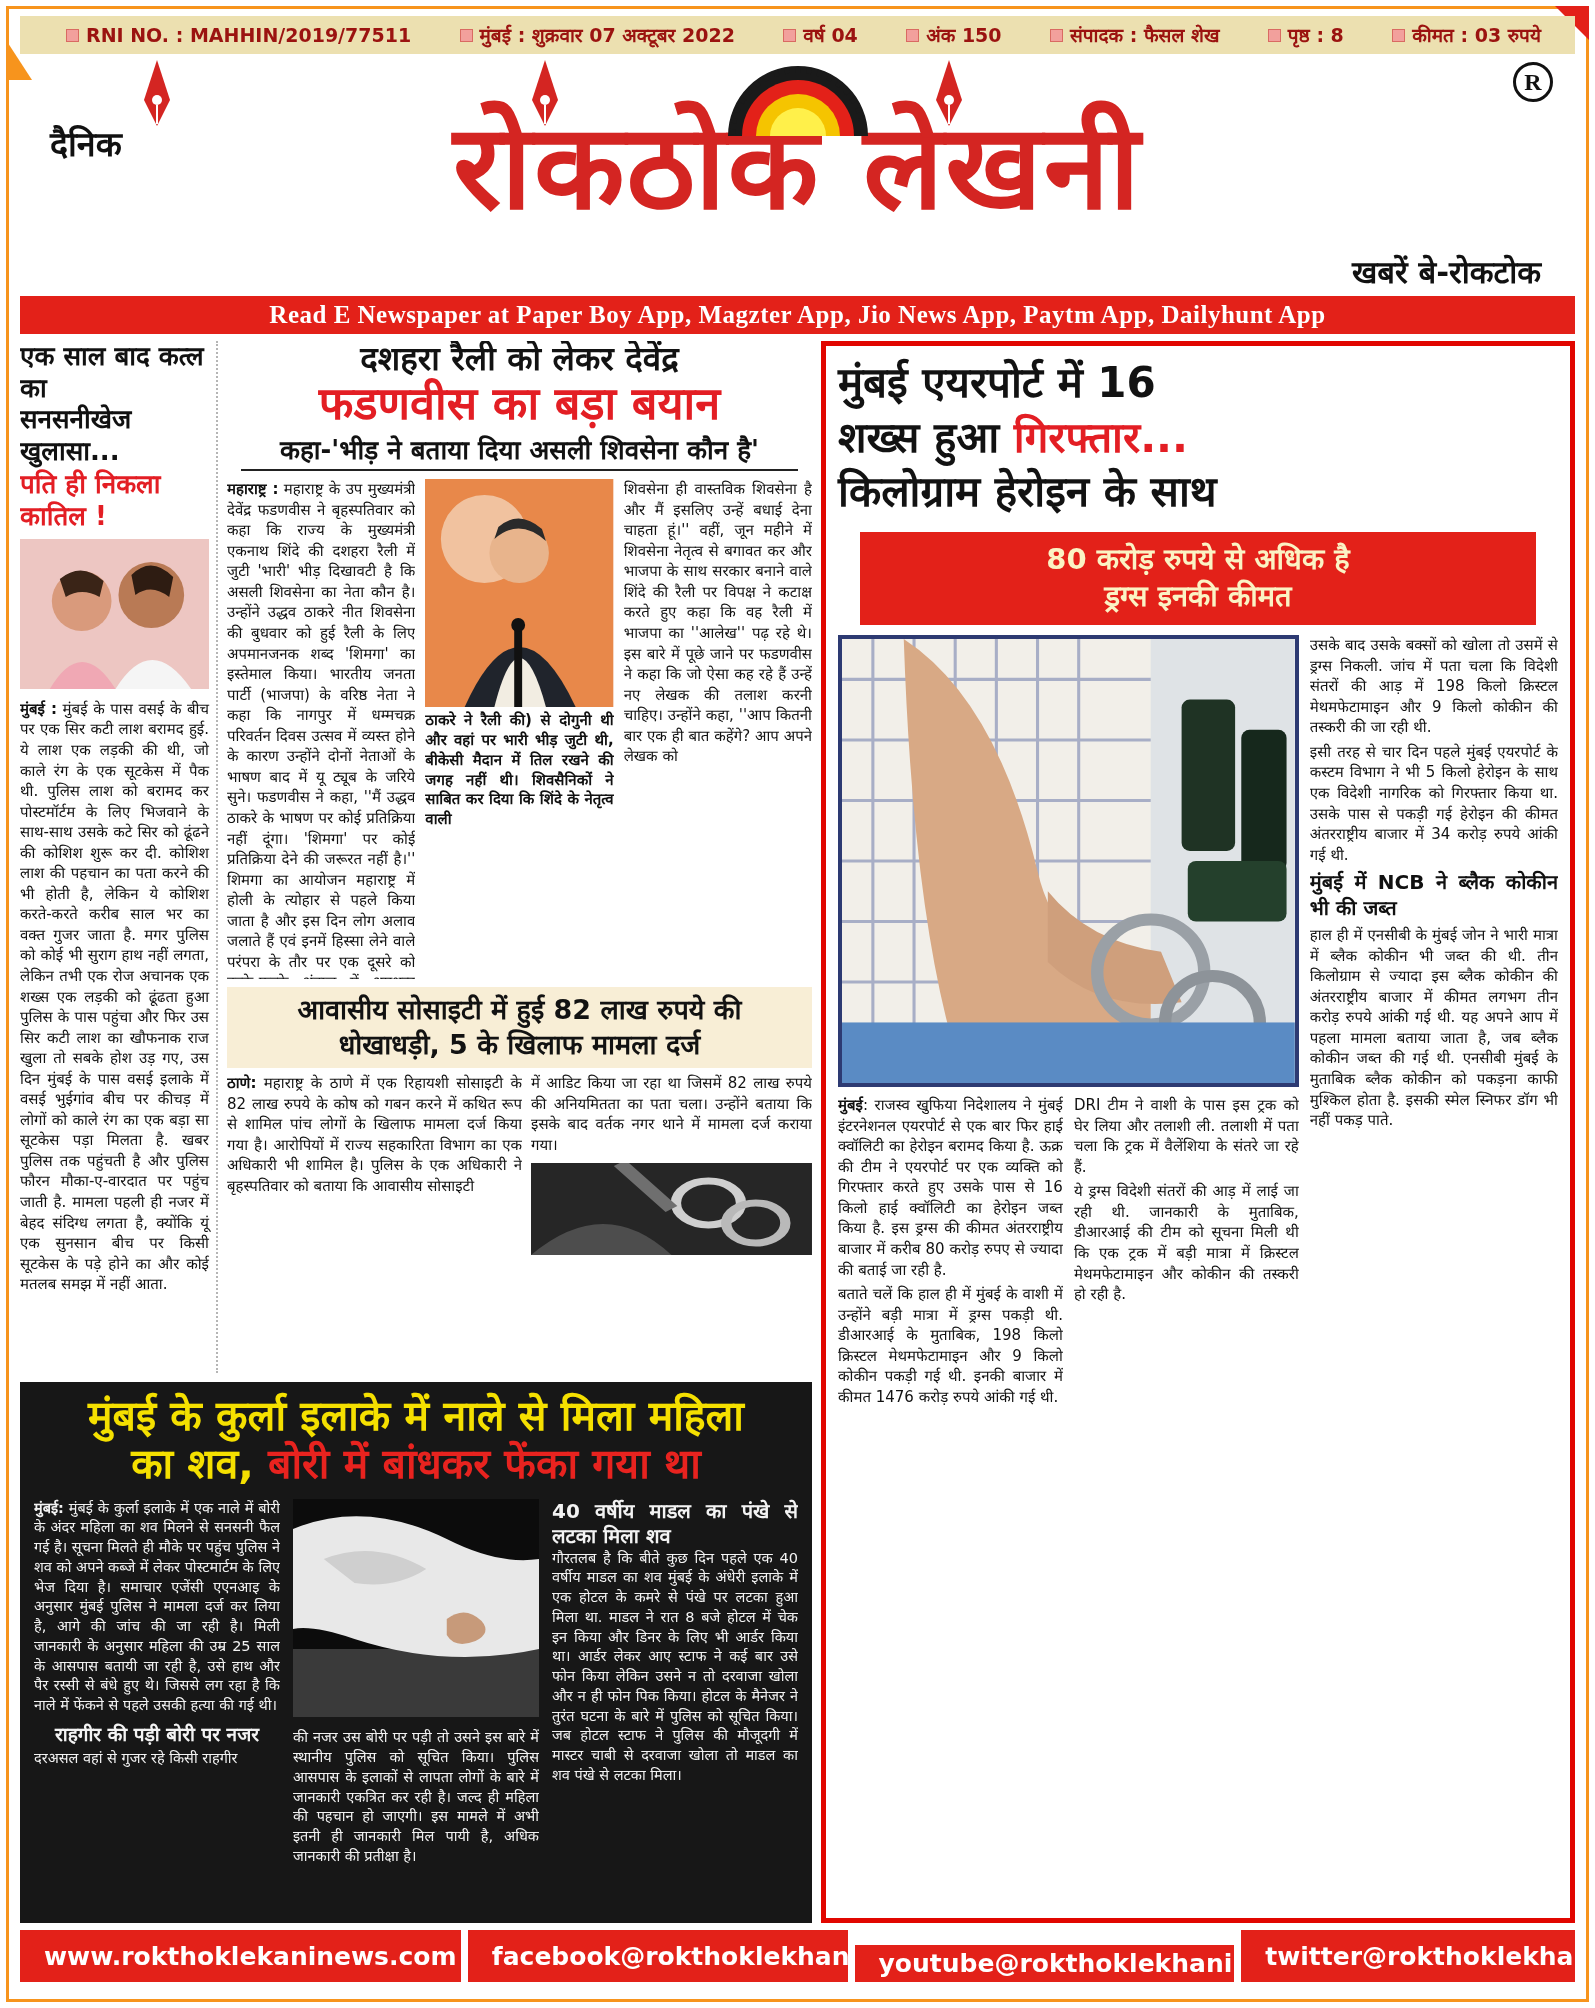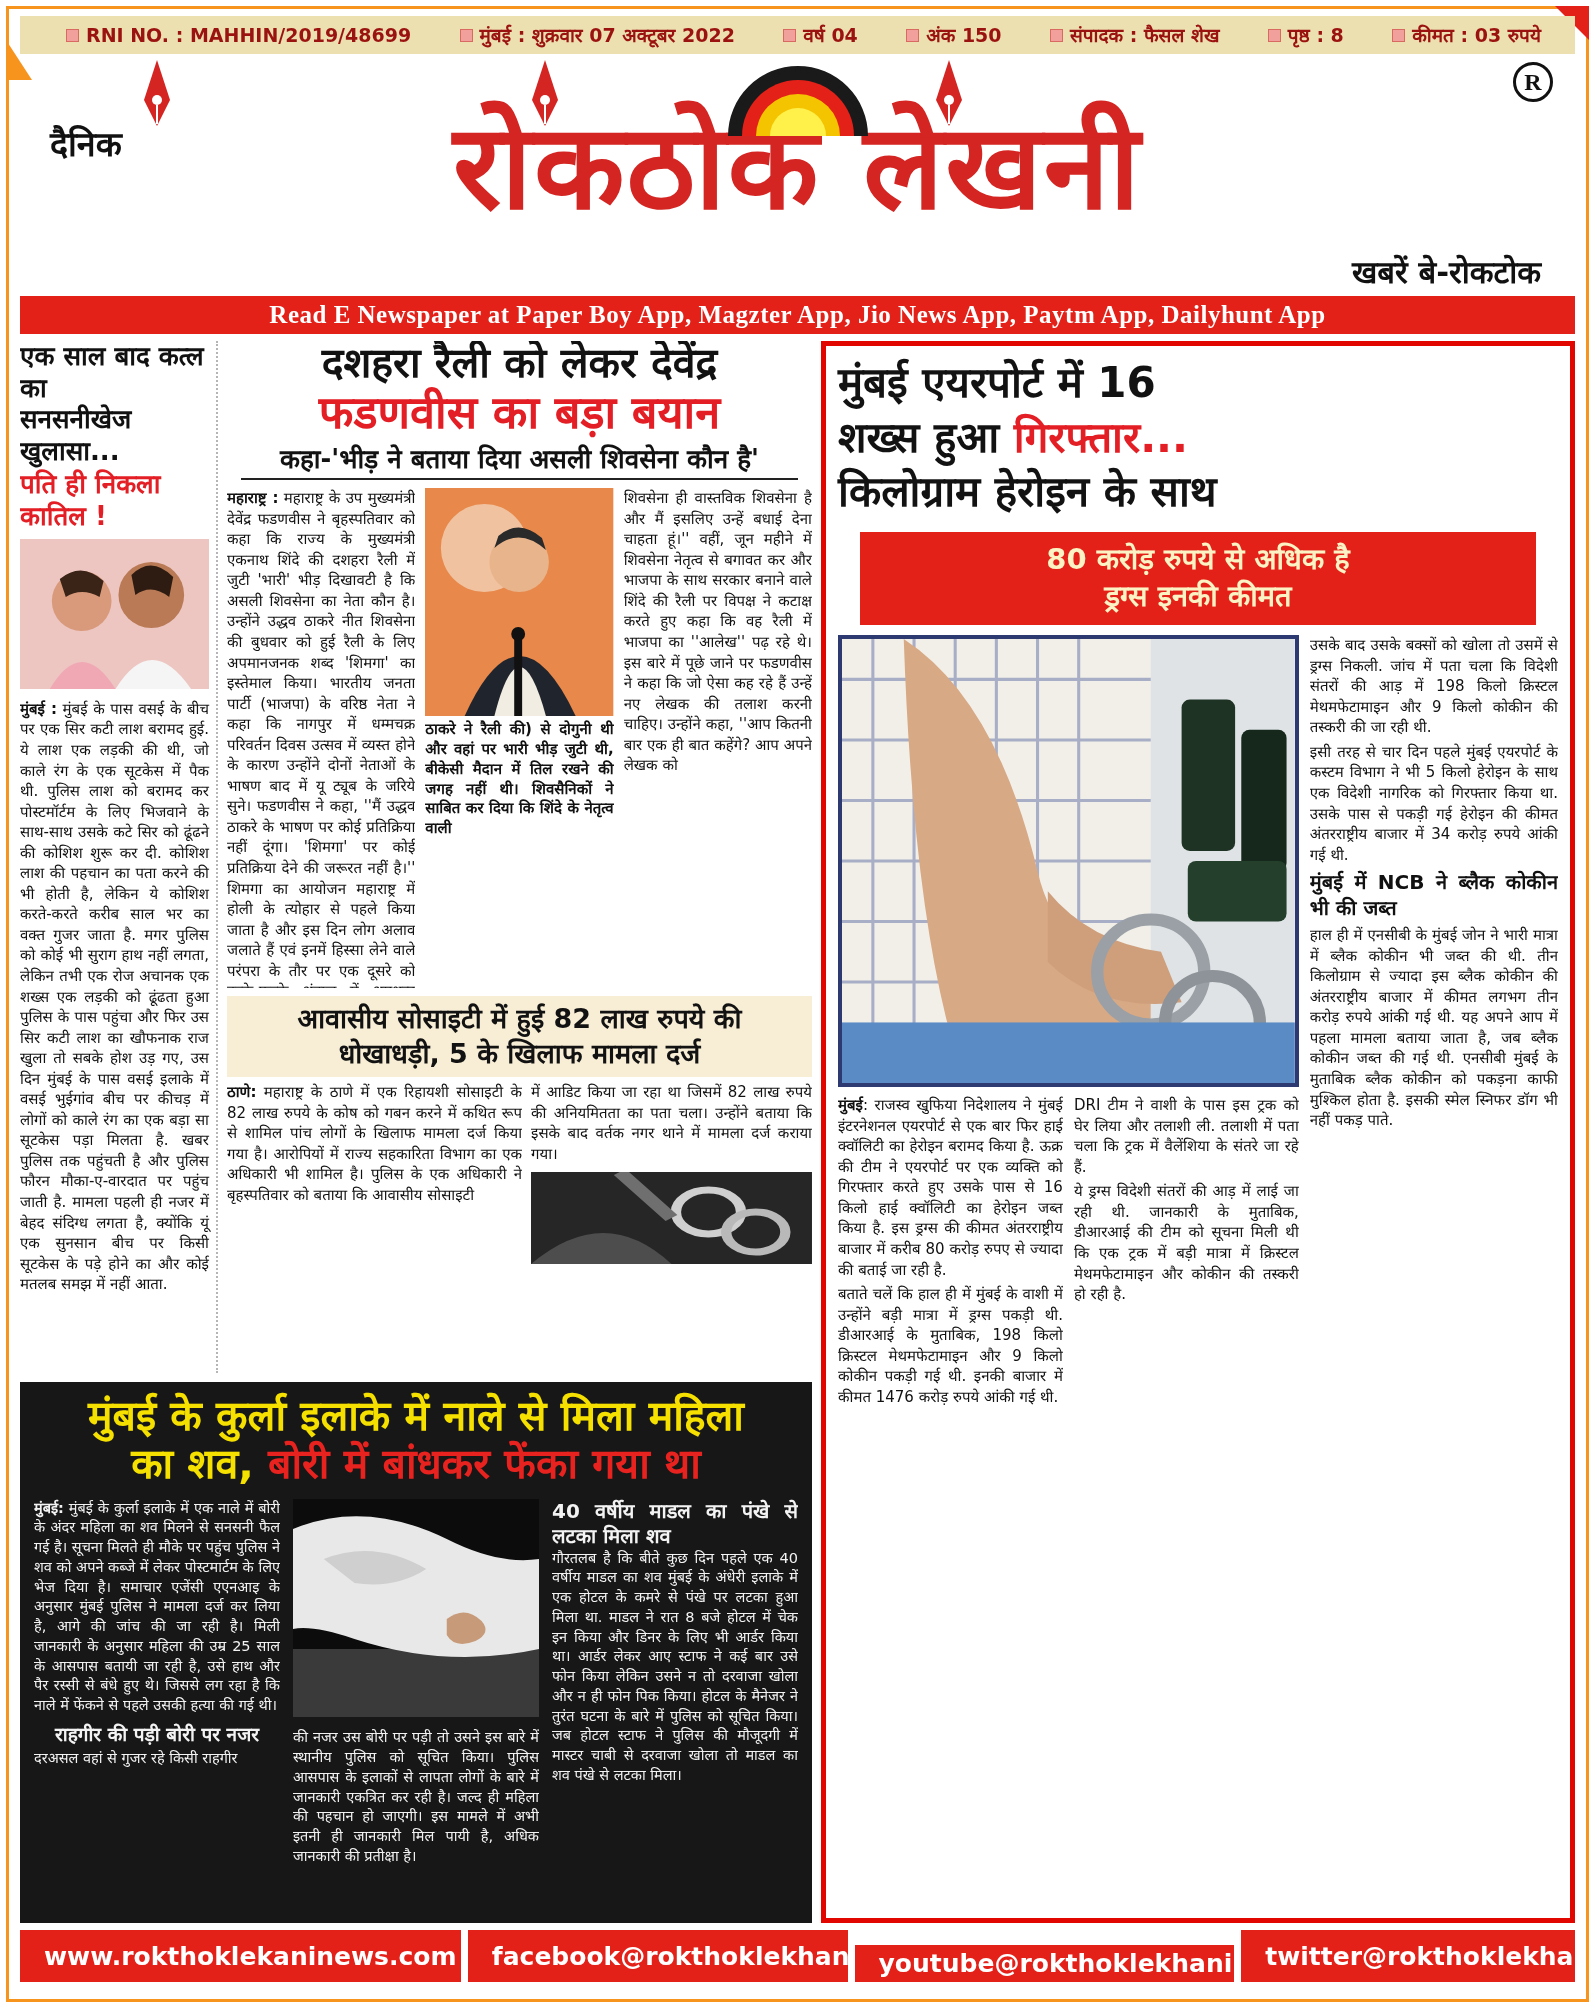--- a/index.html
+++ b/index.html
@@ -44,21 +44,21 @@
   
   .left-col { width:198px; border-right:2px dotted #b5b5b5; padding-right:7px; overflow:hidden; }
   .lc-h { font-size:26px; font-weight:800; line-height:1.22; color:#111; }
   .lc-h-red { font-size:26px; font-weight:800; line-height:1.25; color:#e31e24; }
   .couple-photo { width:100%; height:150px; margin:6px 0; }
   .bodytext { font-size:15px; line-height:1.37; text-align:justify; color:#111; }
   .dl { font-weight:800; }
 
   
   .center-col { flex:1; overflow:hidden; display:flex; flex-direction:column; }
-  .lead-h1 { text-align:center; font-size:41px; font-weight:900; color:#121212; line-height:1.12; }
+  .lead-h1 { text-align:center; font-size:33px; font-weight:900; color:#121212; line-height:1.12; }
   .lead-h1-red { text-align:center; font-size:45px; font-weight:900; color:#e31e24; line-height:1.15; }
   .lead-sub { text-align:center; font-size:26px; font-weight:800; color:#121212; margin:4px 14px 4px;
               padding-bottom:3px; border-bottom:2px solid #222; line-height:1.25; }
   .triple { display:flex; gap:10px; height:500px; overflow:hidden; margin-top:4px; }
   .triple .tcol { flex:1; overflow:hidden; }
   .triple .tcol.mid { display:flex; flex-direction:column; }
   .fadnavis-photo { width:100%; height:228px; flex:none; }
   .caption { font-size:15px; font-weight:600; line-height:1.32; text-align:justify; margin-top:4px; color:#111; }
 
   
@@ -107,21 +107,21 @@
 <body>
 
 <div class="page">
   <div class="page-border"></div>
   <div class="corner-tr"></div>
   <div class="corner-tl"></div>
 
   <header class="topbar">
     <span class="tb-item">
         <i class="sq"></i>
-        <b>RNI NO. : MAHHIN/2019/48699</b>
+        <b>RNI NO. : MAHHIN/2019/77511</b>
       </span>
     <span class="tb-item">
         <i class="sq"></i>
         <b>मुंबई : शुक्रवार 07 अक्टूबर 2022</b>
       </span>
     <span class="tb-item">
         <i class="sq"></i>
         <b>वर्ष 04</b>
       </span>
     <span class="tb-item">

